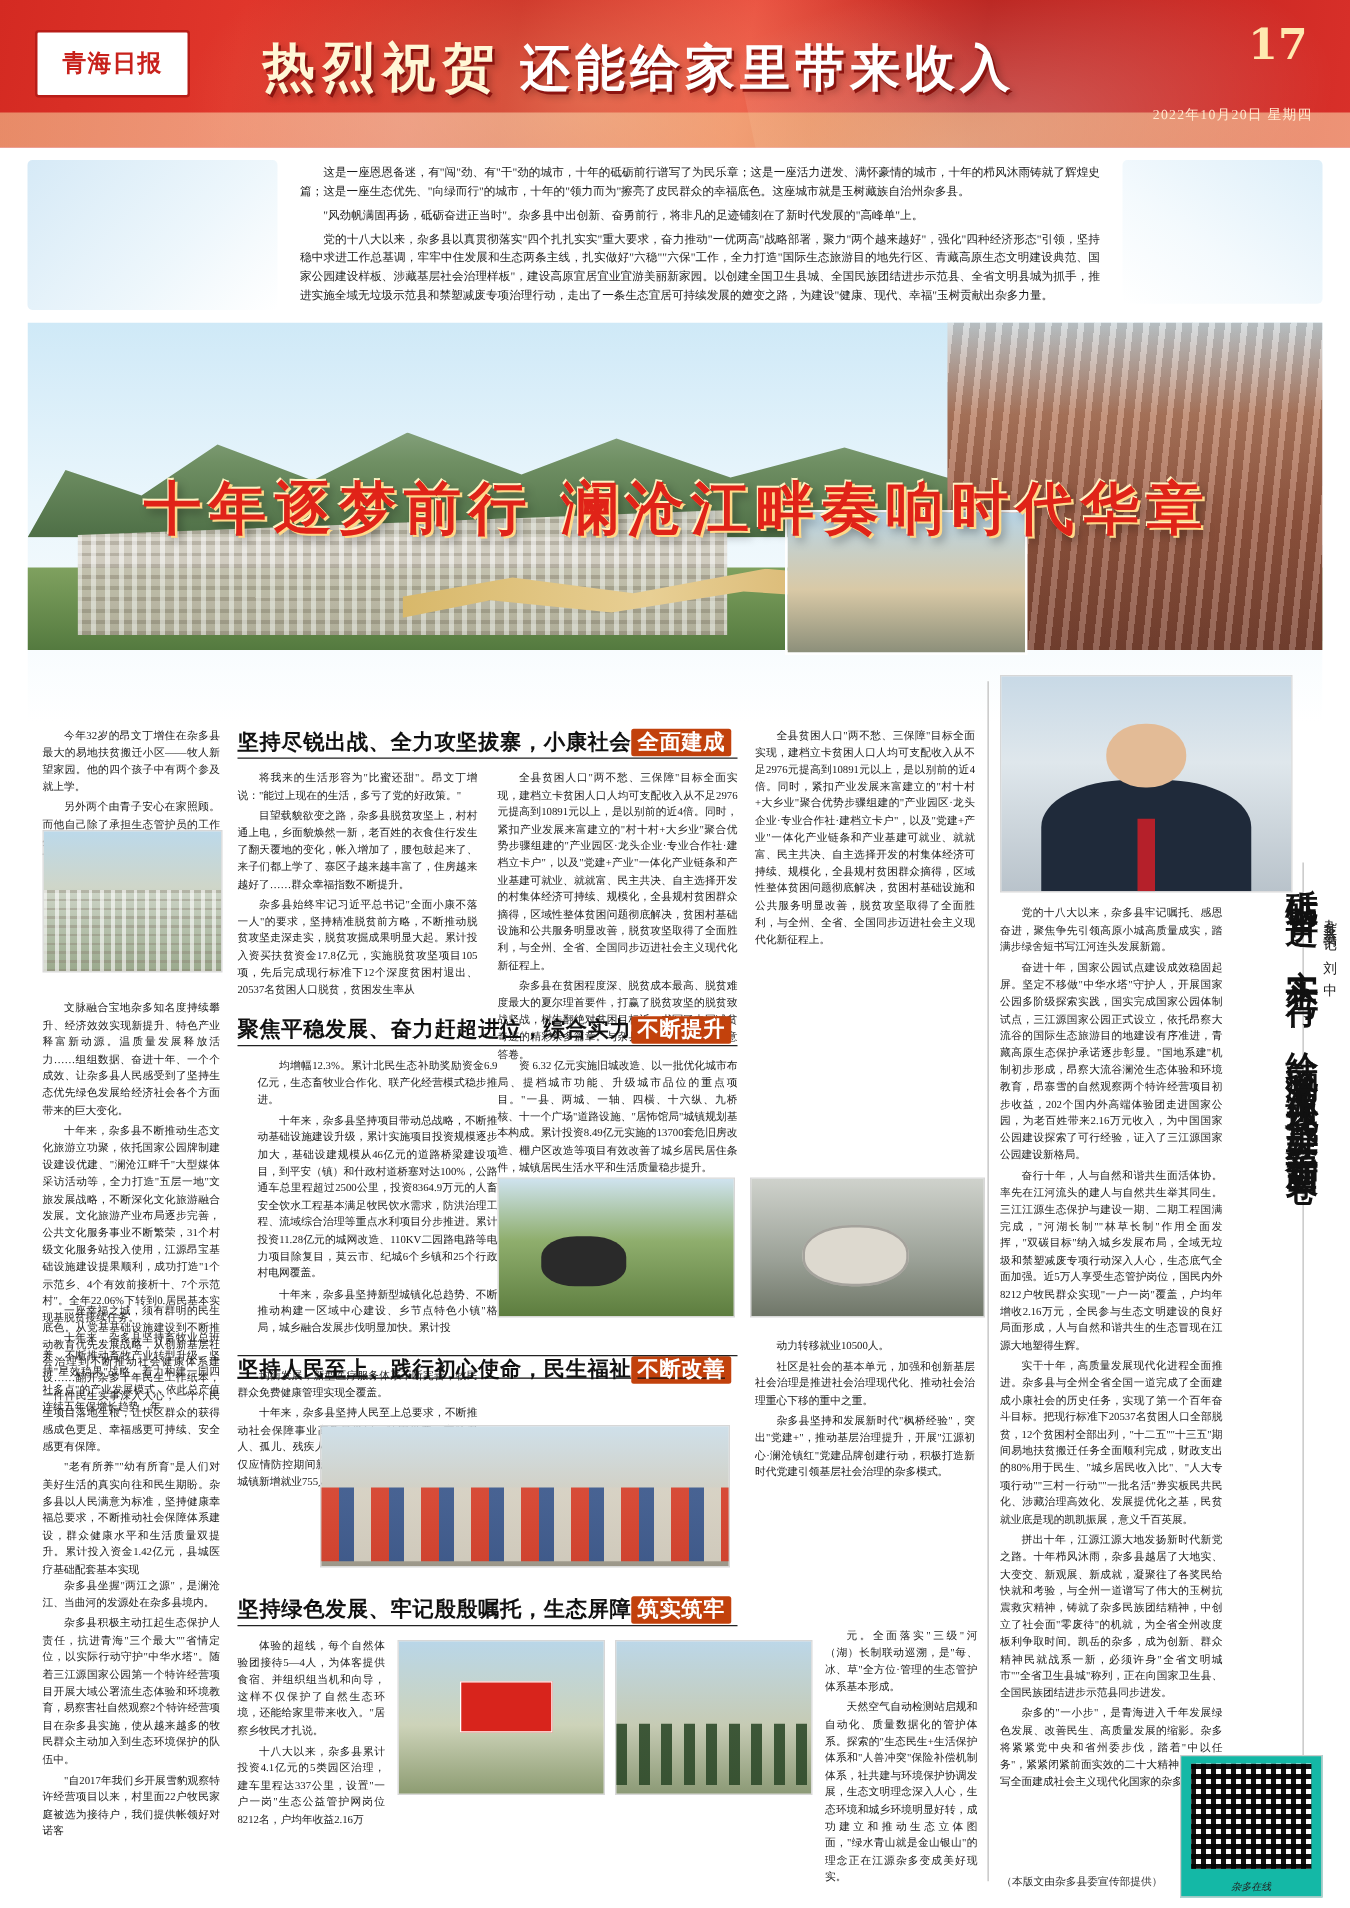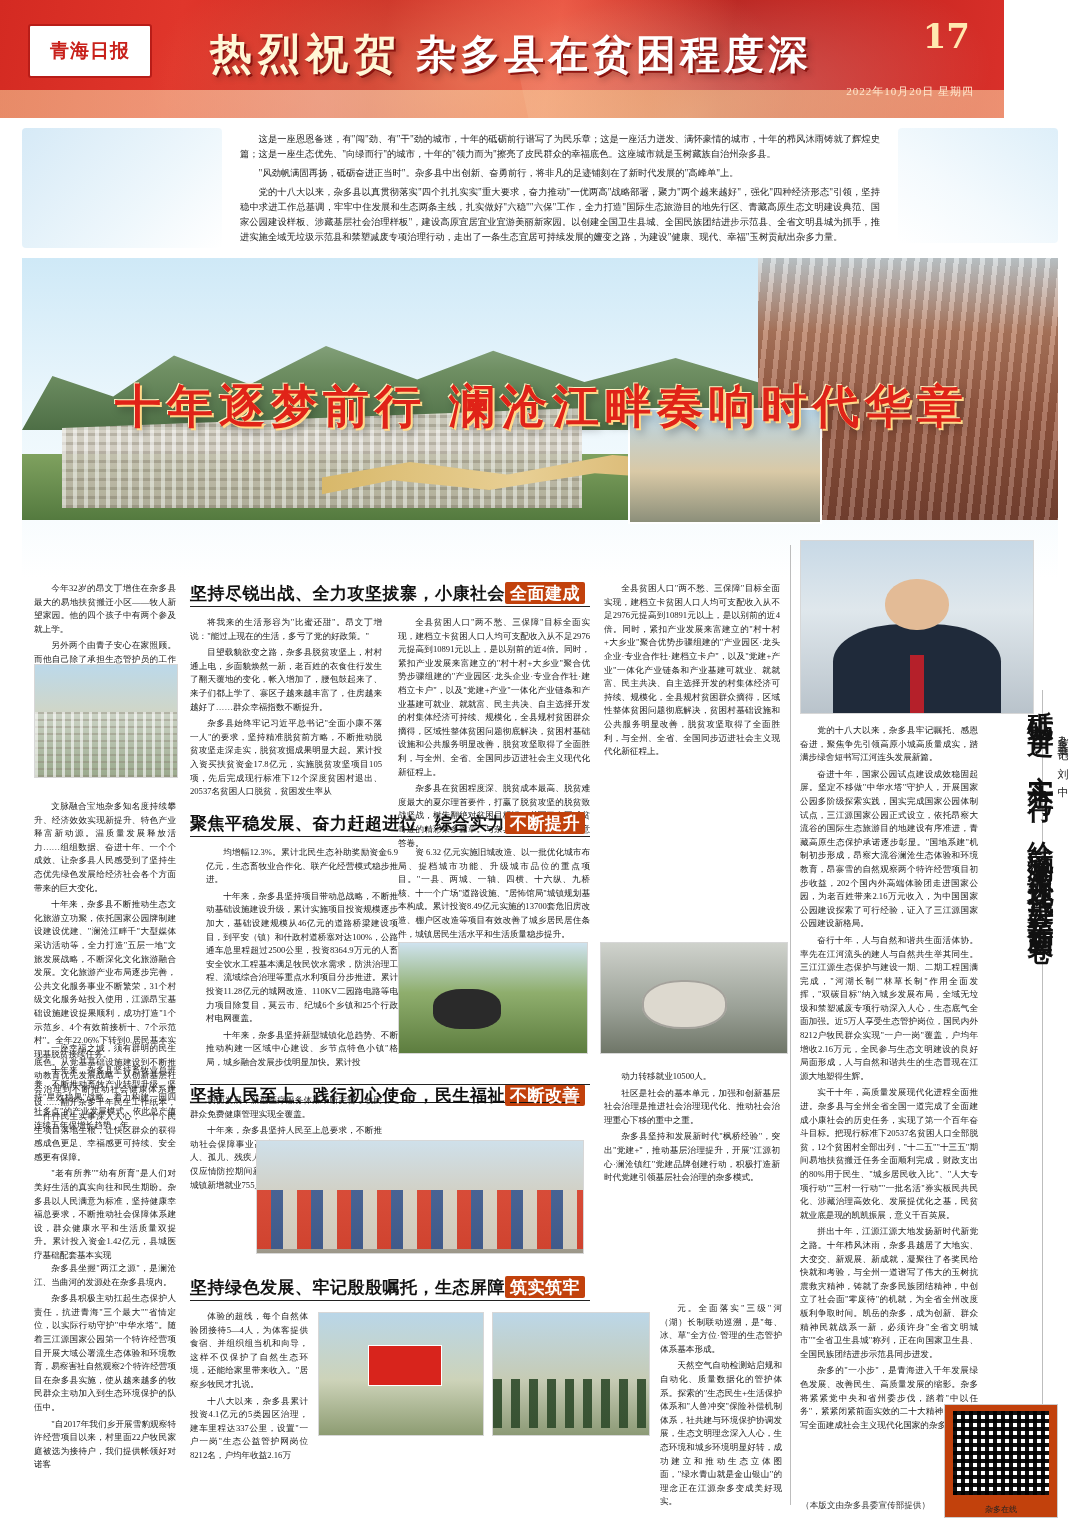--- a/index.html
+++ b/index.html
@@ -1,20 +1,20 @@
 <!DOCTYPE html>
 <html><head>
 <meta charset="utf-8">
 <style>
   html,body{margin:0;padding:0;background:#fff;}
   body{width:1080px;height:1526px;position:relative;font-family:"Liberation Serif",serif;overflow:hidden;}
   .page{position:absolute;inset:0;background:#ffffff;}
 
   
-  .masthead{position:absolute;left:0;top:0;width:1004px;height:118px;
+  .masthead{position:absolute;left:0;top:0;width:1080px;height:118px;
     background:linear-gradient(100deg,#d42a22 0%,#e0362b 18%,#c8211b 38%,#e8473a 55%,#b81d18 72%,#d9302a 100%);
     overflow:hidden;}
   .mast-swirl{position:absolute;right:-40px;top:-60px;width:520px;height:260px;
     background:radial-gradient(ellipse at 30% 60%, rgba(255,255,255,.30), rgba(255,255,255,0) 60%);
     transform:rotate(-12deg);}
   .mast-swirl2{position:absolute;left:120px;top:-80px;width:700px;height:230px;
     background:radial-gradient(ellipse at 50% 70%, rgba(255,210,150,.35), rgba(255,255,255,0) 65%);}
   .mast-ribbon{position:absolute;left:0;bottom:0;width:1080px;height:28px;
     background:linear-gradient(90deg,#f7d9a0,#ffe9c6 30%,#f3c98a 60%,#ffe4b5 100%);opacity:.55;}
   .logo-box{position:absolute;left:28px;top:24px;width:120px;height:50px;background:#ffffff;
@@ -110,21 +110,21 @@
     display:flex;flex-direction:row-reverse;gap:4px;}
   .vtitle span{writing-mode:vertical-rl;text-orientation:upright;font-size:26px;font-weight:bold;
     letter-spacing:7px;color:#111;font-family:"DejaVu Serif",serif;line-height:1.05;}
 
   
   .byline{position:absolute;writing-mode:vertical-rl;text-orientation:upright;font-size:11px;
     letter-spacing:3px;color:#222;}
 
   
   .footer-note{position:absolute;right:150px;bottom:14px;font-size:8.6px;color:#333;}
-  .qr{position:absolute;right:22px;bottom:8px;width:112px;height:112px;background:#c2410c;border:1px solid #ccc;}
+  .qr{position:absolute;right:22px;bottom:8px;width:112px;height:112px;background:#14b8a6;border:1px solid #ccc;font-style:italic;}
   .qr .code{position:absolute;left:8px;top:6px;width:96px;height:84px;
     background:
       repeating-linear-gradient(90deg,#111 0 4px,#fff 4px 8px),
       repeating-linear-gradient(0deg,#111 0 4px,#fff 4px 8px);
     background-blend-mode:multiply;}
   .qr .cap{position:absolute;left:0;right:0;bottom:2px;text-align:center;font-size:8px;color:#222;}
 </style>
 </head>
 <body>
 
@@ -132,21 +132,21 @@
 
   <div class="masthead">
     <div class="mast-swirl"></div>
     <div class="mast-swirl2"></div>
     <div class="mast-ribbon"></div>
     <div class="logo-box">
       <span class="logo-text">青海日报</span>
     </div>
     <div class="mast-title">
       <span class="t1">热烈祝贺</span>
-      <span class="t2">杂多县在贫困程度深</span>
+      <span class="t2">还能给家里带来收入</span>
     </div>
     <div class="page-num">17</div>
     <div class="mast-date">2022年10月20日  星期四</div>
   </div>
 
   <div class="lead-deco"></div>
   <div class="lead-deco2"></div>
   <div class="lead">
     <p>这是一座恩恩备迷，有"闯"劲、有"干"劲的城市，十年的砥砺前行谱写了为民乐章；这是一座活力迸发、满怀豪情的城市，十年的栉风沐雨铸就了辉煌史篇；这是一座生态优先、"向绿而行"的城市，十年的"领力而为"擦亮了皮民群众的幸福底色。这座城市就是玉树藏族自治州杂多县。</p>
     <p>"风劲帆满固再扬，砥砺奋进正当时"。杂多县中出创新、奋勇前行，将非凡的足迹铺刻在了新时代发展的"高峰单"上。</p>

